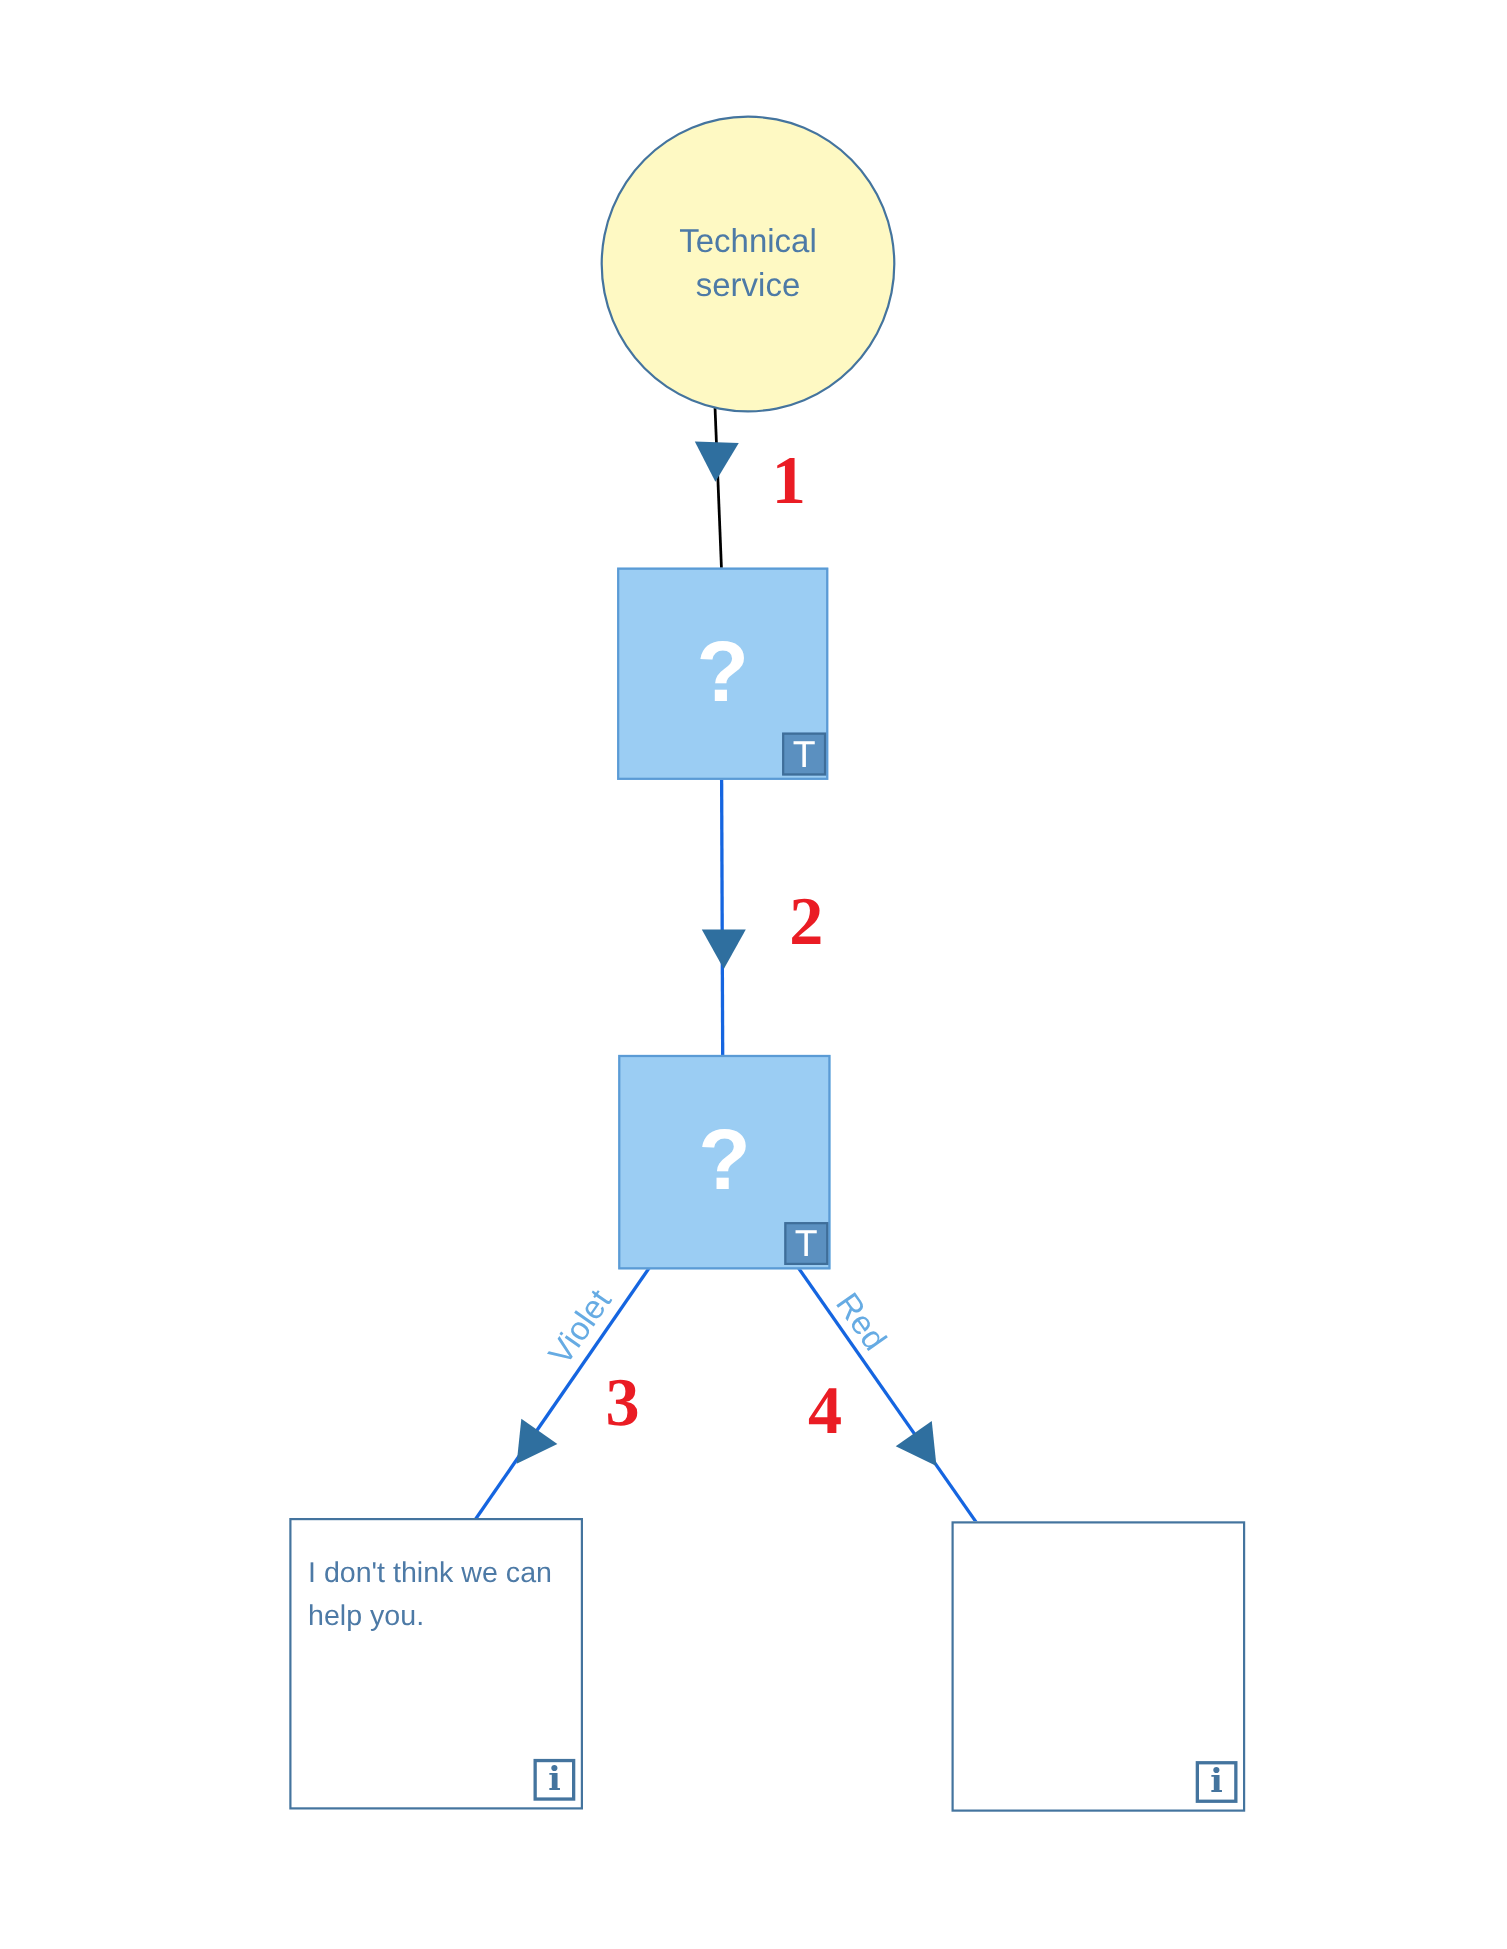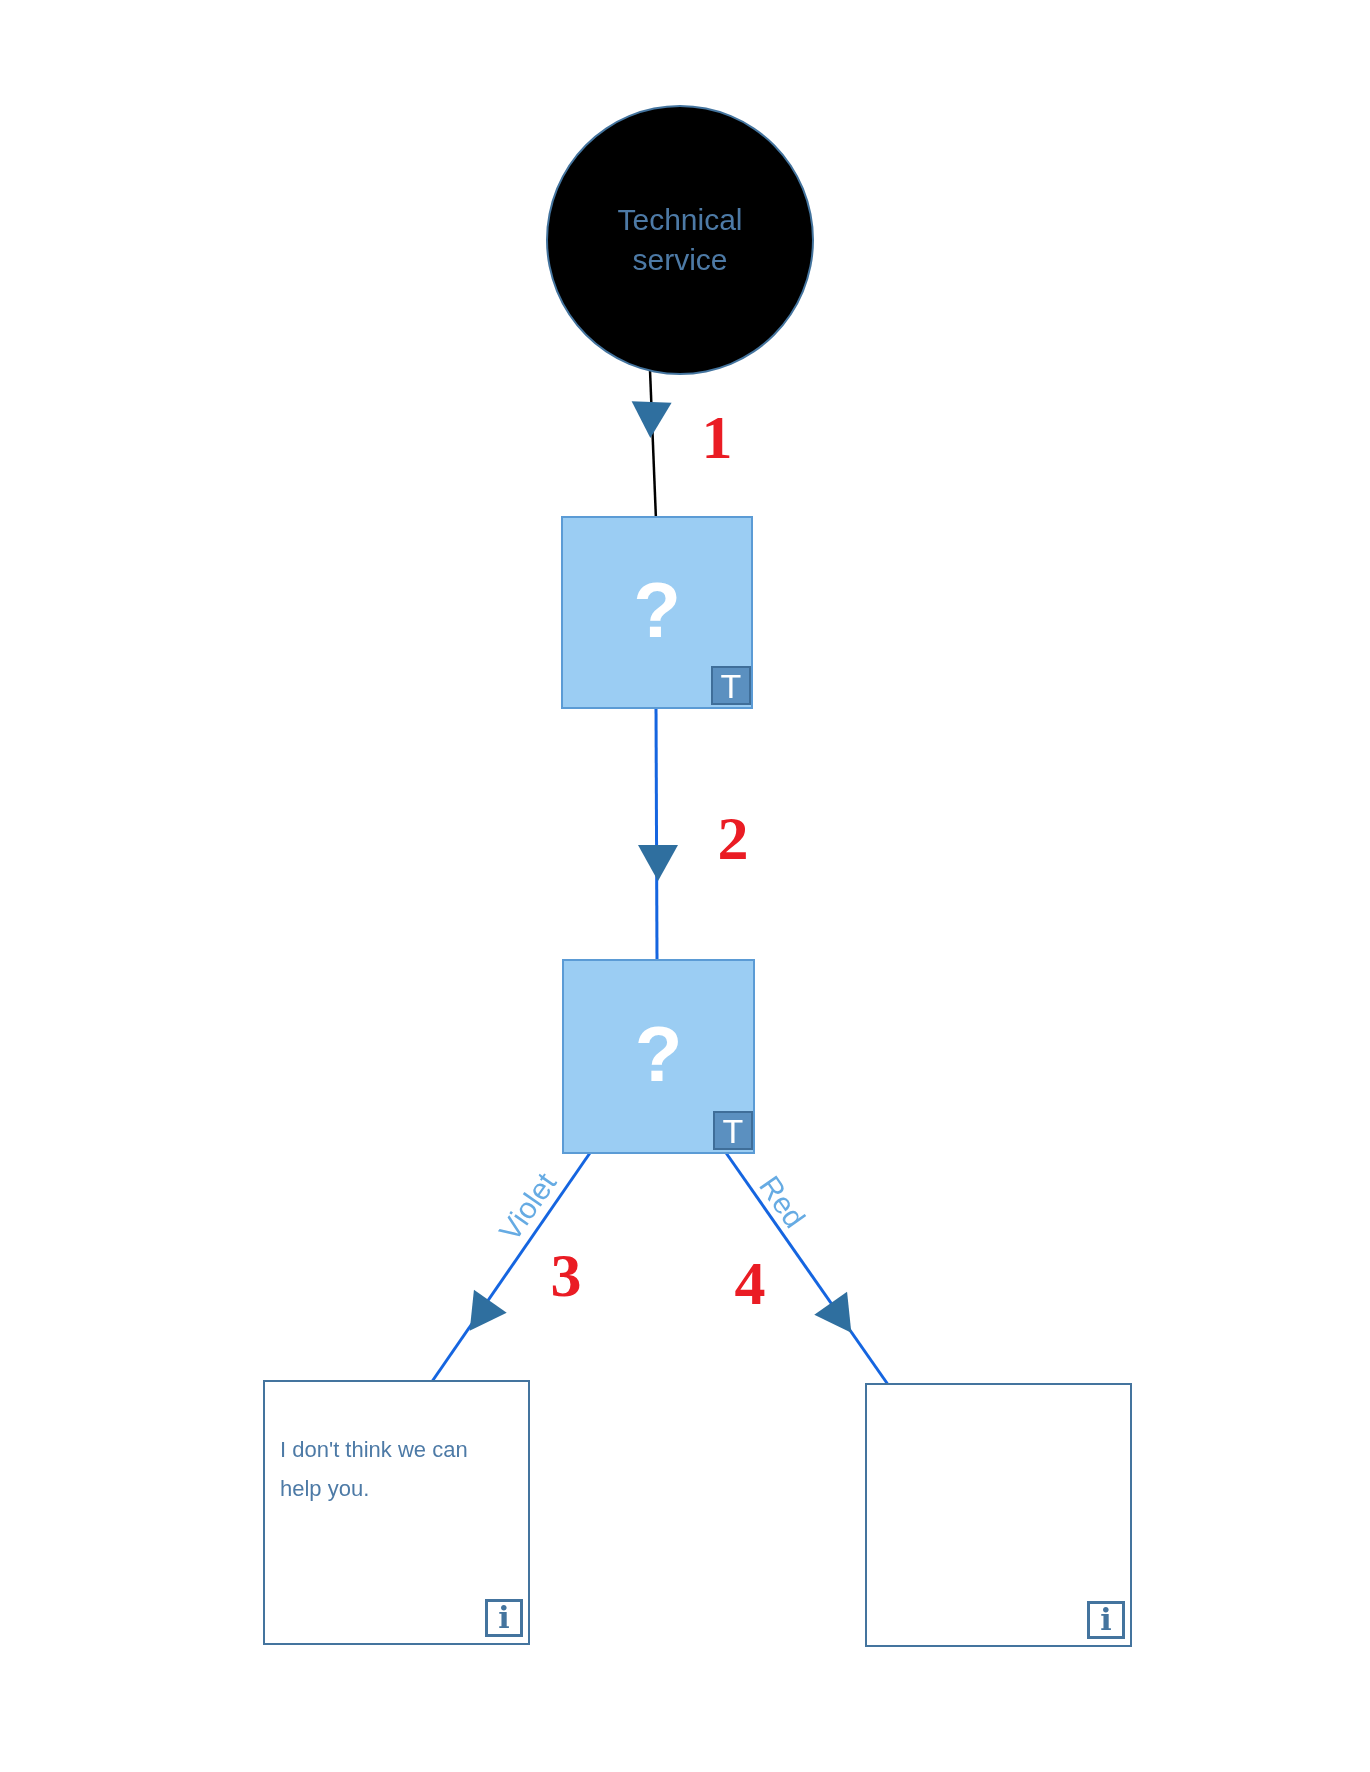--- a/index.html
+++ b/index.html
@@ -35,21 +35,21 @@
     box-sizing: border-box;
     z-index: 2;
   }
   .node.circle {
     left: 546px;
     top: 105px;
     width: 268px;
     height: 270px;
     border: 2px solid var(--node-border);
     border-radius: 50%;
-    background: #000000;
+    background: #fef9c3;
     display: flex;
     align-items: center;
     justify-content: center;
   }
   .circle-label {
     width: 190px;
     text-align: center;
     font-size: 30px;
     line-height: 40px;
     color: var(--node-text);
@@ -88,23 +88,22 @@
   }
   .node.msg {
     background: #ffffff;
     border: 2px solid var(--node-border);
     color: var(--node-text);
   }
   .node.msg1 { left: 263px; top: 1380px; width: 267px; height: 265px; }
   .node.msg2 { left: 865px; top: 1383px; width: 267px; height: 264px; }
   .msg-text {
     padding: 28px 24px 0 15px;
-    font-size: 22px;
+    font-size: 26px;
     line-height: 39px;
-    margin-top: 20px;
   }
   .info-badge {
     position: absolute;
     right: 5px;
     bottom: 6px;
     width: 38px;
     height: 38px;
     box-sizing: border-box;
     background: #ffffff;
     border: 3px solid var(--node-border);

